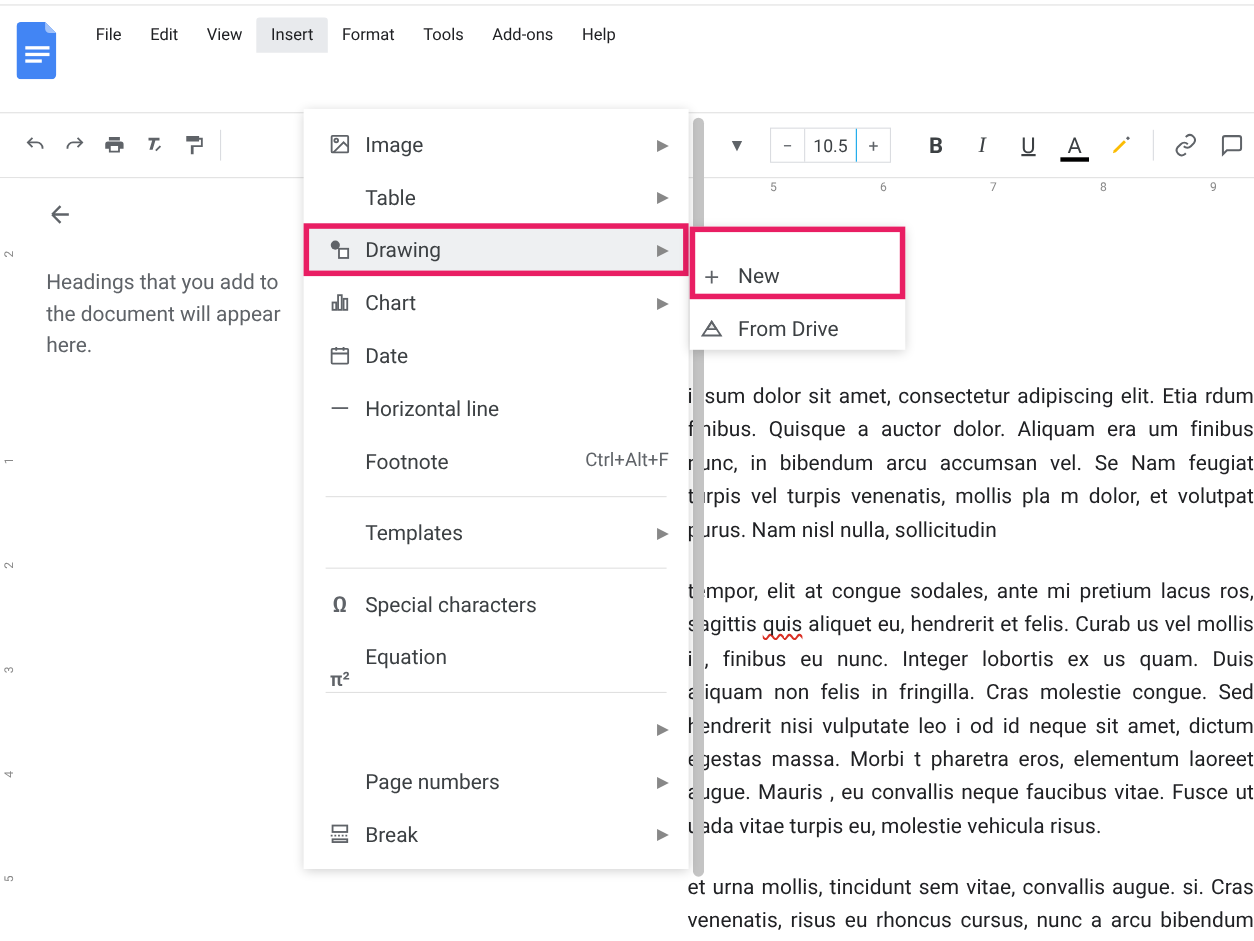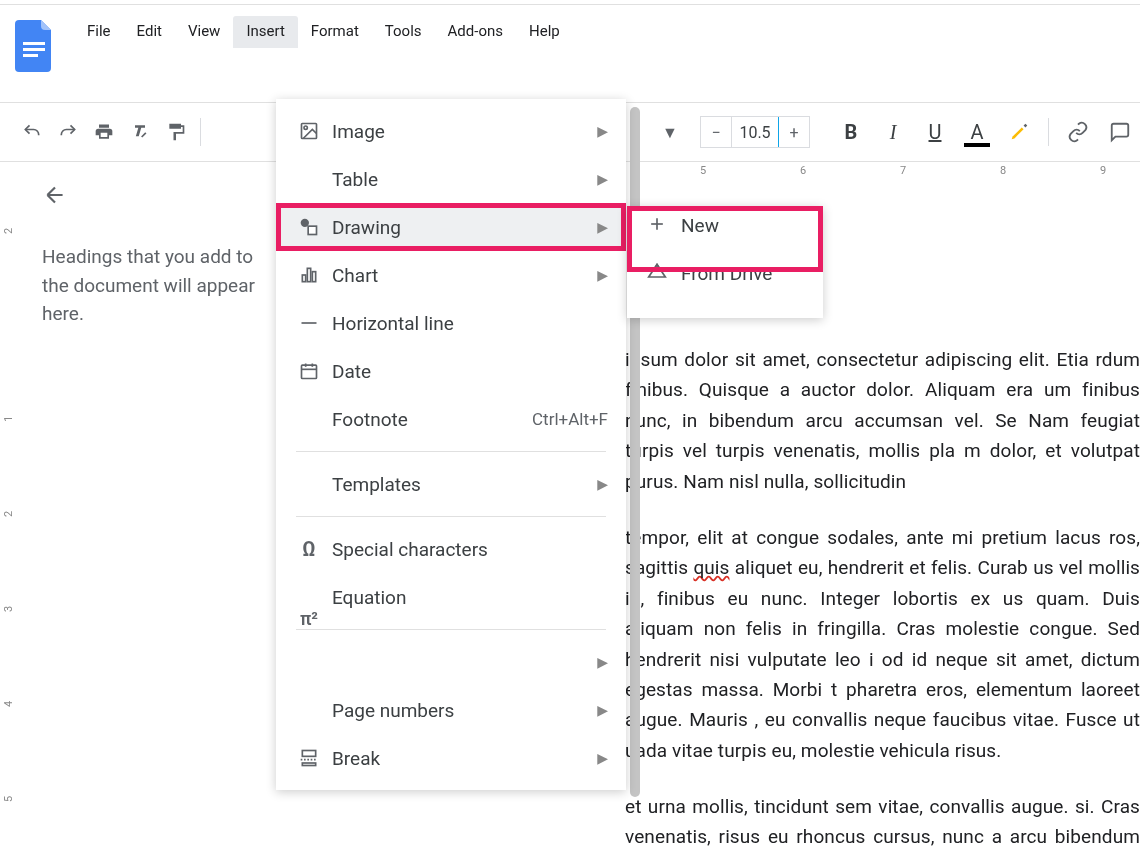--- a/index.html
+++ b/index.html
@@ -52,21 +52,21 @@
   .dd-item .dd-icon { width: 30px; display:flex; align-items:center; justify-content:center; color:#5f6368; margin-right: 8px;}
   .dd-item.no-icon .dd-icon { visibility:hidden; }
   .dd-item .dd-sub { margin-left:auto; color:#888; font-size:14px;}
   .dd-item .dd-shortcut { margin-left:auto; color:#5f6368; font-size:17px;}
   .dd-divider { height:1px; background:#e0e0e0; margin: 8px 20px; }
   .dd-highlight { outline: 5px solid #e91e63; outline-offset: -5px; background:#eef0f2;}
 
   
   .submenu { position:absolute; top:206px; left:627px; width:196px; background:#fff; box-shadow: 0 2px 10px rgba(0,0,0,.2); z-index:60; padding:8px 0;}
   .sub-border { position:absolute; top:206px; left:627px; width:196px; height:66px; border:5px solid #e91e63; z-index:70; pointer-events:none;}
-  .sub-item { display:flex; align-items:flex-start; height:48px; padding: 0 16px; cursor:pointer; color:#3c4043; font-size:19px;}
+  .sub-item { display:flex; align-items:flex-end; height:48px; padding: 0 6px; cursor:pointer; color:#3c4043; font-size:19px;}
   .sub-item .sub-icon { width:28px; display:flex;align-items:center;justify-content:center;color:#5f6368; margin-right:10px;}
 
   .squiggle { text-decoration: underline wavy #d93025; text-decoration-skip-ink: none; }
 
 </style>
 </head>
 <body>
 
 <div class="top-border"></div>
 
@@ -224,36 +224,36 @@
           <rect x="4" y="12" width="4" height="8"></rect>
           <rect x="10" y="4" width="4" height="16"></rect>
           <rect x="16" y="8" width="4" height="12"></rect>
         </svg>
       </span>
     <span>Chart</span>
     <span class="dd-sub">▶</span>
   </div>
   <div class="dd-item">
     <span class="dd-icon">
-        <svg width="20" height="20" viewBox="0 0 24 24" stroke="#5f6368" stroke-width="2">
-          <line x1="3" y1="12" x2="21" y2="12"></line>
-        </svg>
-      </span>
-    <span>Horizontal line</span>
-  </div>
-  <div class="dd-item">
-    <span class="dd-icon">
         <svg width="20" height="20" viewBox="0 0 24 24" fill="none" stroke="#5f6368" stroke-width="2">
           <rect x="3" y="5" width="18" height="16" rx="1"></rect>
           <line x1="3" y1="10" x2="21" y2="10"></line>
           <line x1="8" y1="3" x2="8" y2="7"></line>
           <line x1="16" y1="3" x2="16" y2="7"></line>
         </svg>
       </span>
     <span>Date</span>
+  </div>
+  <div class="dd-item">
+    <span class="dd-icon">
+        <svg width="20" height="20" viewBox="0 0 24 24" stroke="#5f6368" stroke-width="2">
+          <line x1="3" y1="12" x2="21" y2="12"></line>
+        </svg>
+      </span>
+    <span>Horizontal line</span>
   </div>
   <div class="dd-item no-icon">
     <span class="dd-icon"></span>
     <span>Footnote</span>
     <span class="dd-shortcut">Ctrl+Alt+F</span>
   </div>
   <div class="dd-divider"></div>
   <div class="dd-item no-icon">
     <span class="dd-icon"></span>
     <span>Templates</span>

